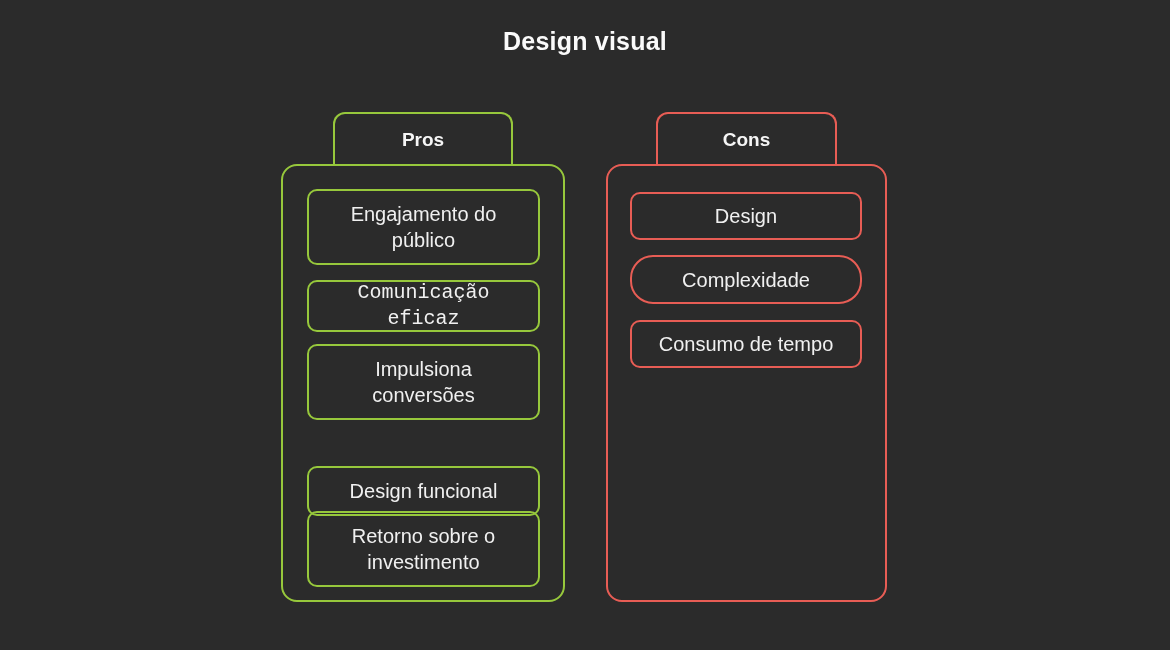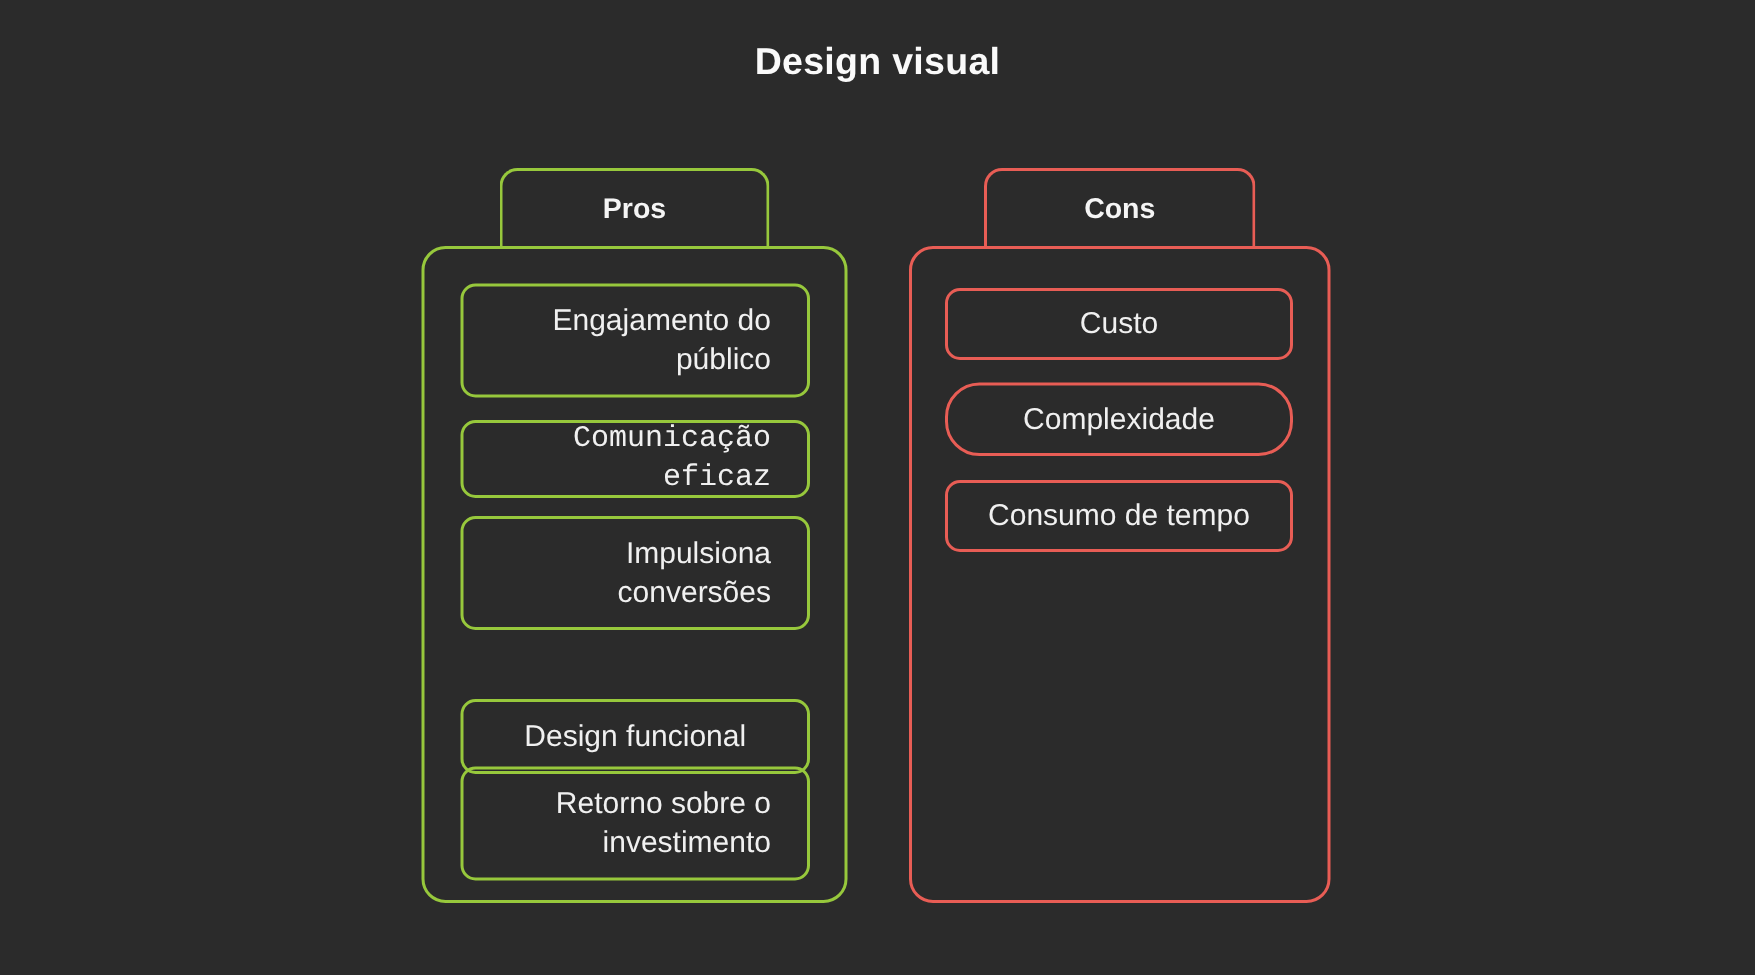--- a/index.html
+++ b/index.html
@@ -30,21 +30,21 @@
     position: absolute; top: 164px; height: 438px;
     border: 2px solid; border-radius: 16px; background: transparent;
   }
   .pros-container { left: 281px; width: 284px; border-color: #97c83c; }
   .cons-container { left: 606px; width: 281px; border-color: #e85d55; }
 
   .item {
     position: absolute;
     border: 2px solid; border-radius: 10px;
     display: flex; align-items: center; justify-content: center;
-    text-align: right;
+    text-align: center;
     font-size: 20px; line-height: 26px; color: #f0f0f0;
     padding: 16px 24px;
   }
   .pros-item { left: 307px; width: 233px; border-color: #97c83c; }
   .cons-item { left: 630px; width: 232px; border-color: #e85d55; }
 
   .p1 { top: 189px; height: 76px; }
   .p2 { top: 280px; height: 52px; font-family: Liberation Mono, monospace; }
   .p3 { top: 344px; height: 76px; }
   .p4 { top: 434px; height: 50px; margin-top: 32px; }
@@ -71,17 +71,17 @@
 
   <div class="container pros-container"></div>
   <div class="container cons-container"></div>
 
   <div class="item pros-item p1">Engajamento do público</div>
   <div class="item pros-item p2">Comunicação eficaz</div>
   <div class="item pros-item p3">Impulsiona conversões</div>
   <div class="item pros-item p4">Design funcional</div>
   <div class="item pros-item p5">Retorno sobre o investimento</div>
 
-  <div class="item cons-item c1">Custo</div>
+  <div class="item cons-item c1">Design</div>
   <div class="item cons-item c2">Complexidade</div>
   <div class="item cons-item c3">Consumo de tempo</div>
 
 </div>
 
 </body></html>

